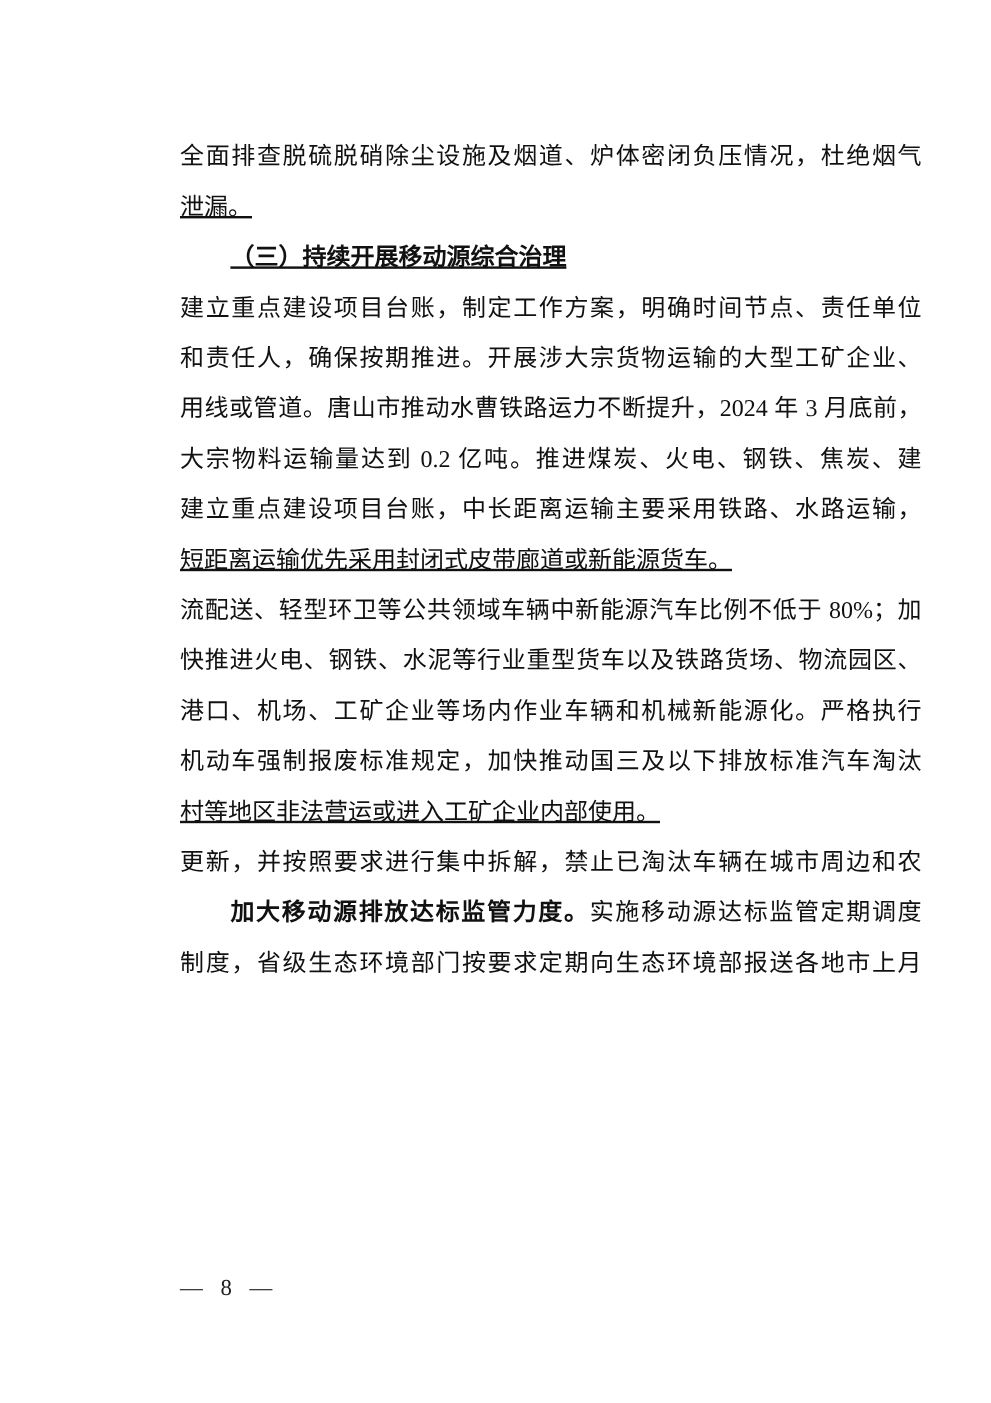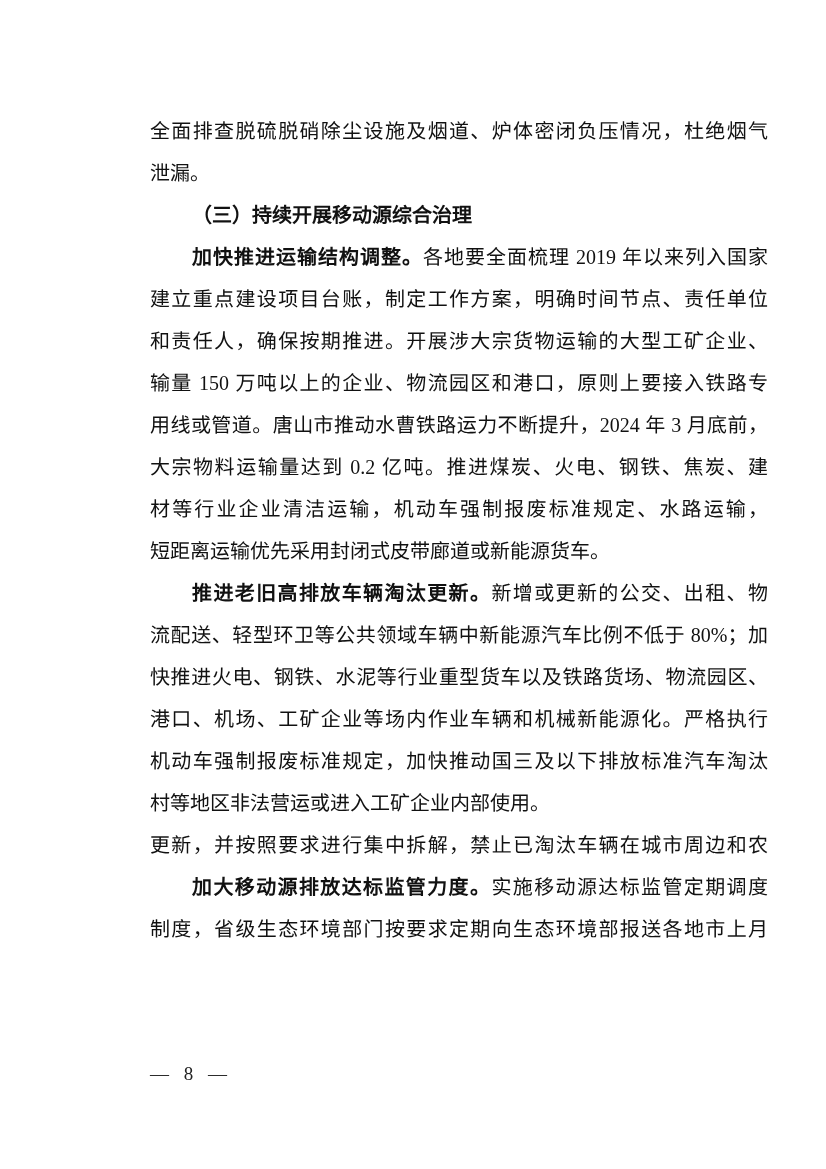--- a/index.html
+++ b/index.html
@@ -27,20 +27,21 @@
     height: 42px;
     line-height: 42px;
     font-size: 20px;
     text-align: justify;
     text-align-last: justify;
     -moz-text-align-last: justify;
     overflow: hidden;
   }
   .line.no-justify {
     text-align-last: left;
+    text-decoration: underline;
     -moz-text-align-last: left;
   }
   .line.indent {
     text-indent: 42px;
   }
   .seg {
     color: #111111;
   }
   .seg-bold {
     font-weight: 700;
@@ -57,29 +58,26 @@
   }
 </style>
 </head>
 <body>
 
 <div class="page">
   <div class="doc">
       <div class="line"><span class="seg">全面排查脱硫脱硝除尘设施及烟道、炉体密闭负压情况，杜绝烟气</span></div>
       <div class="line no-justify"><span class="seg">泄漏。</span></div>
       <div class="line no-justify indent"><span class="seg seg-bold">（三）持续开展移动源综合治理</span></div>
-      <div class="line indent"><span class="seg seg-bold">加快推进运输结构调整。</span><span class="seg">各地要全面梳理 2019 年以来列入国家</span></div>
       <div class="line"><span class="seg">建立重点建设项目台账，制定工作方案，明确时间节点、责任单位</span></div>
       <div class="line"><span class="seg">和责任人，确保按期推进。开展涉大宗货物运输的大型工矿企业、</span></div>
-      <div class="line"><span class="seg">输量 150 万吨以上的企业、物流园区和港口，原则上要接入铁路专</span></div>
       <div class="line"><span class="seg">用线或管道。唐山市推动水曹铁路运力不断提升，2024 年 3 月底前，</span></div>
       <div class="line"><span class="seg">大宗物料运输量达到 0.2 亿吨。推进煤炭、火电、钢铁、焦炭、建</span></div>
-      <div class="line"><span class="seg">材等行业企业清洁运输，机动车强制报废标准规定、水路运输，</span></div>
+      <div class="line"><span class="seg">建立重点建设项目台账，中长距离运输主要采用铁路、水路运输，</span></div>
       <div class="line no-justify"><span class="seg">短距离运输优先采用封闭式皮带廊道或新能源货车。</span></div>
-      <div class="line indent"><span class="seg seg-bold">推进老旧高排放车辆淘汰更新。</span><span class="seg">新增或更新的公交、出租、物</span></div>
       <div class="line"><span class="seg">流配送、轻型环卫等公共领域车辆中新能源汽车比例不低于 80%；加</span></div>
       <div class="line"><span class="seg">快推进火电、钢铁、水泥等行业重型货车以及铁路货场、物流园区、</span></div>
       <div class="line"><span class="seg">港口、机场、工矿企业等场内作业车辆和机械新能源化。严格执行</span></div>
       <div class="line"><span class="seg">机动车强制报废标准规定，加快推动国三及以下排放标准汽车淘汰</span></div>
       <div class="line no-justify"><span class="seg">村等地区非法营运或进入工矿企业内部使用。</span></div>
       <div class="line"><span class="seg">更新，并按照要求进行集中拆解，禁止已淘汰车辆在城市周边和农</span></div>
       <div class="line indent"><span class="seg seg-bold">加大移动源排放达标监管力度。</span><span class="seg">实施移动源达标监管定期调度</span></div>
       <div class="line"><span class="seg">制度，省级生态环境部门按要求定期向生态环境部报送各地市上月</span></div>
     </div>
   <div class="footer">

